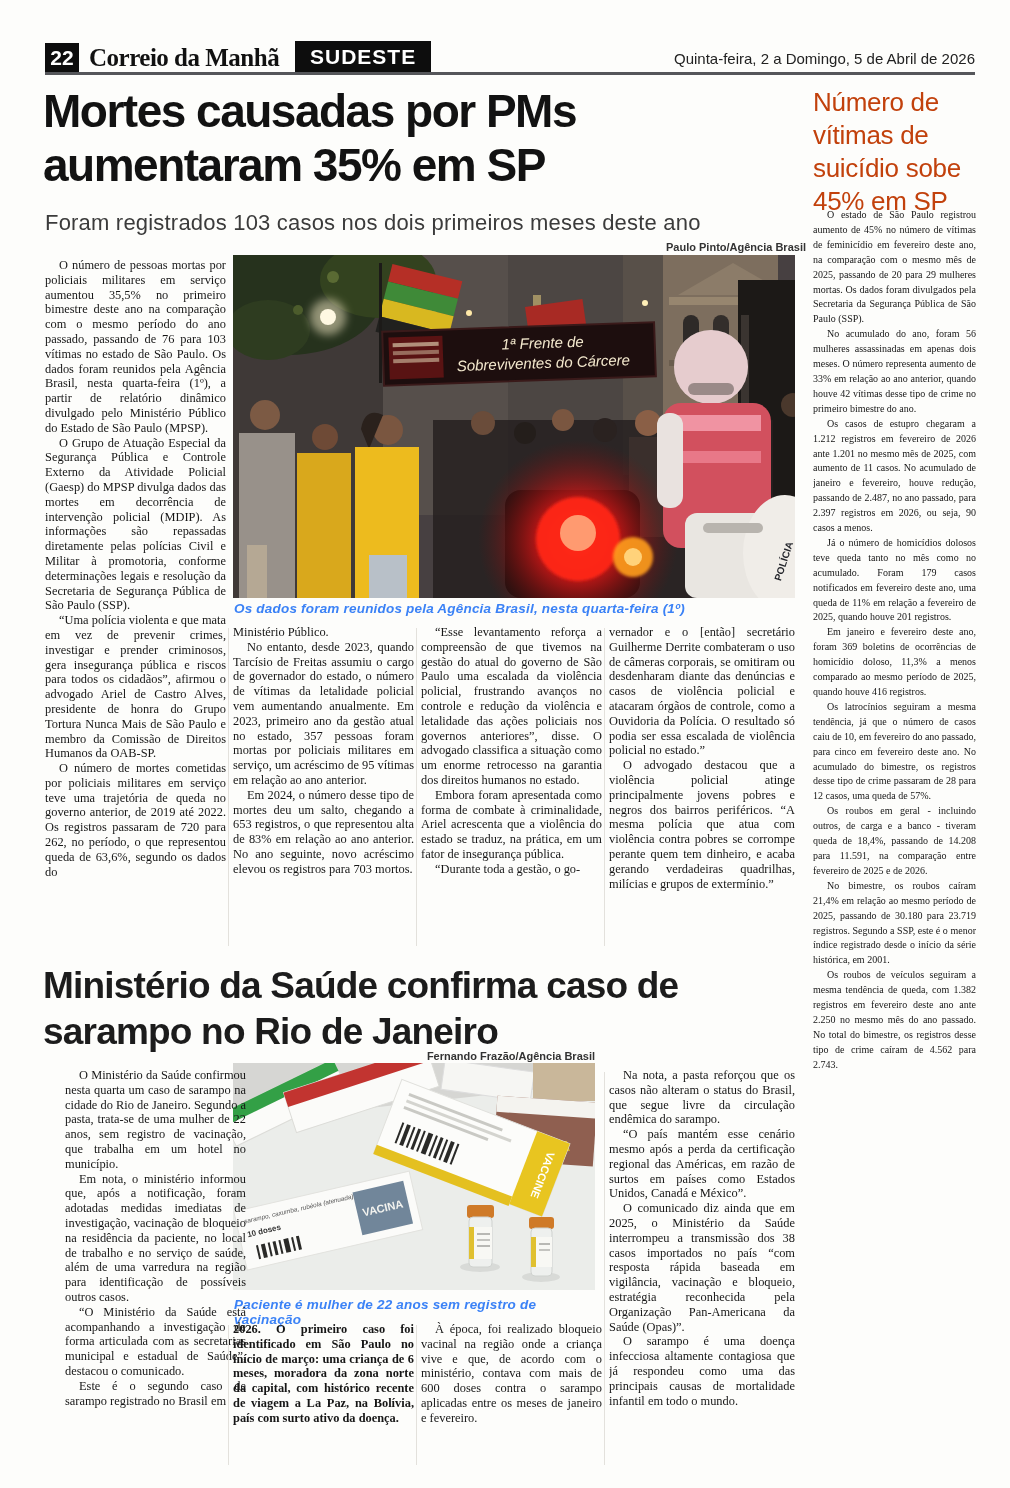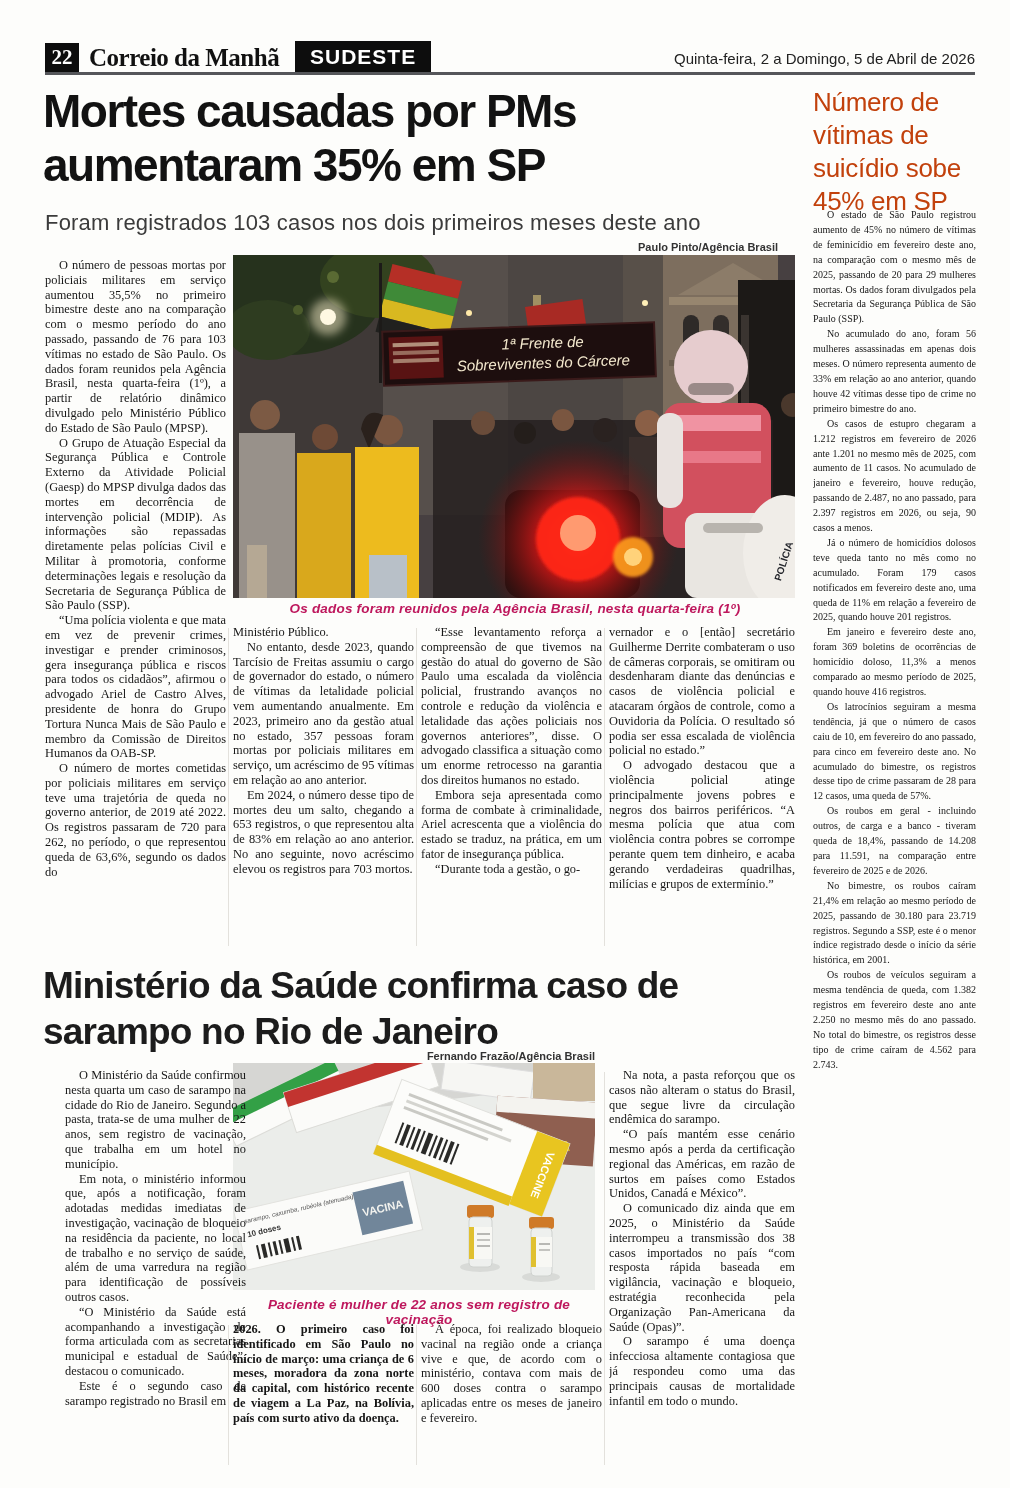--- a/index.html
+++ b/index.html
@@ -5,21 +5,21 @@
   * { margin:0; padding:0; box-sizing:border-box; }
   html,body { background:#888; }
   .page {
     position:relative; width:1010px; height:1488px; margin:0 auto;
     background:#fdfdfb; overflow:hidden;
     font-family:"Liberation Serif", serif; color:#1a1a1a;
   }
   
   .pagenum {
     position:absolute; left:45px; top:43px; width:34px; height:29px;
-    background:#0d0d0d; color:#fff; font-family:Liberation Serif, serif;
+    background:#0d0d0d; color:#fff; font-family:Liberation Sans, sans-serif;
     font-weight:bold; font-size:21px; text-align:center; line-height:29px;
   }
   .masthead {
     position:absolute; left:89px; top:44px;
     font-family:"Liberation Serif",serif; font-weight:bold; font-size:25px;
     letter-spacing:-0.5px; color:#111;
   }
   .sectionbox {
     position:absolute; left:295px; top:41px; height:31px;
     background:#0d0d0d; color:#fff; font-family:"Liberation Sans",sans-serif;
@@ -35,23 +35,23 @@
   .headline1 {
     position:absolute; left:43px; top:84px; width:720px;
     font-family:"Liberation Sans",sans-serif; font-weight:bold; font-size:46px;
     line-height:54px; letter-spacing:-1.5px; color:#121212;
   }
   .deck1 {
     position:absolute; left:45px; top:210px; width:740px;
     font-family:"Liberation Sans",sans-serif; font-size:22px; color:#3b3b3b; letter-spacing:0.2px;
   }
   .credit { position:absolute; font-family:"Liberation Sans",sans-serif; font-weight:bold; font-size:11px; color:#333; text-align:right; }
-  .credit1 { left:216px; top:241px; width:562px; }
+  .credit1 { left:244px; top:241px; width:562px; }
   .photo1 { position:absolute; left:233px; top:255px; width:562px; height:343px; overflow:hidden; background:#3a3535; }
-  .caption { position:absolute; font-family:"Liberation Sans",sans-serif; font-style:italic; font-weight:bold; font-size:13.5px; color:#be185d; letter-spacing:0.2px;text-align:center; }
+  .caption { position:absolute; font-family:"Liberation Sans",sans-serif; font-style:italic; font-weight:bold; font-size:13.5px; color:#3b82f6; letter-spacing:0.2px; }
   .caption1 { left:234px; top:601px; width:562px; }
 
   .col { position:absolute; overflow:hidden; text-align:justify; font-size:12.4px; line-height:14.8px; color:#161616; }
   .col p { text-indent:14px; }
   .col p.noindent { text-indent:0; }
   .a1c1 { left:45px;  top:258px; width:181px; height:692px; }
   .a1c2 { left:233px; top:625px; width:181px; height:330px; }
   .a1c3 { left:421px; top:625px; width:181px; height:330px; }
   .a1c4 { left:609px; top:625px; width:186px; height:335px; }
 
@@ -215,21 +215,21 @@
     <p>“Uma polícia violenta e que mata em vez de prevenir crimes, investigar e prender criminosos, gera insegurança pública e riscos para todos os cidadãos”, afirmou o advogado Ariel de Castro Alves, presidente de honra do Grupo Tortura Nunca Mais de São Paulo e membro da Comissão de Direitos Humanos da OAB-SP.</p>
     <p>O número de mortes cometidas por policiais militares em serviço teve uma trajetória de queda no governo anterior, de 2019 até 2022. Os registros passaram de 720 para 262, no período, o que representou queda de 63,6%, segundo os dados do</p>
   </div>
   <div class="col a1c2">
     <p class="noindent">Ministério Público.</p>
     <p>No entanto, desde 2023, quando Tarcísio de Freitas assumiu o cargo de governador do estado, o número de vítimas da letalidade policial vem aumentando anualmente. Em 2023, primeiro ano da gestão atual no estado, 357 pessoas foram mortas por policiais militares em serviço, um acréscimo de 95 vítimas em relação ao ano anterior.</p>
     <p>Em 2024, o número desse tipo de mortes deu um salto, chegando a 653 registros, o que representou alta de 83% em relação ao ano anterior. No ano seguinte, novo acréscimo elevou os registros para 703 mortos.</p>
   </div>
   <div class="col a1c3">
     <p>“Esse levantamento reforça a compreensão de que tivemos na gestão do atual do governo de São Paulo uma escalada da violência policial, frustrando avanços no controle e redução da violência e letalidade das ações policiais nos governos anteriores”, disse. O advogado classifica a situação como um enorme retrocesso na garantia dos direitos humanos no estado.</p>
-    <p>Embora seja apresentada como forma de combate à criminalidade, Ariel acrescenta que a violência do estado se traduz, na prática, em um fator de insegurança pública.</p>
+    <p>Embora foram apresentada como forma de combate à criminalidade, Ariel acrescenta que a violência do estado se traduz, na prática, em um fator de insegurança pública.</p>
     <p>“Durante toda a gestão, o go-</p>
   </div>
   <div class="col a1c4">
     <p class="noindent">vernador e o [então] secretário Guilherme Derrite combateram o uso de câmeras corporais, se omitiram ou desdenharam diante das denúncias e casos de violência policial e atacaram órgãos de controle, como a Ouvidoria da Polícia. O resultado só podia ser essa escalada de violência policial no estado.”</p>
     <p>O advogado destacou que a violência policial atinge principalmente jovens pobres e negros dos bairros periféricos. “A mesma polícia que atua com violência contra pobres se corrompe perante quem tem dinheiro, e acaba gerando verdadeiras quadrilhas, milícias e grupos de extermínio.”</p>
   </div>
   <div class="vrule" style="left:228px; top:628px; height:318px;"></div>
   <div class="vrule" style="left:416px; top:628px; height:318px;"></div>
   <div class="vrule" style="left:604px; top:628px; height:318px;"></div>
 

